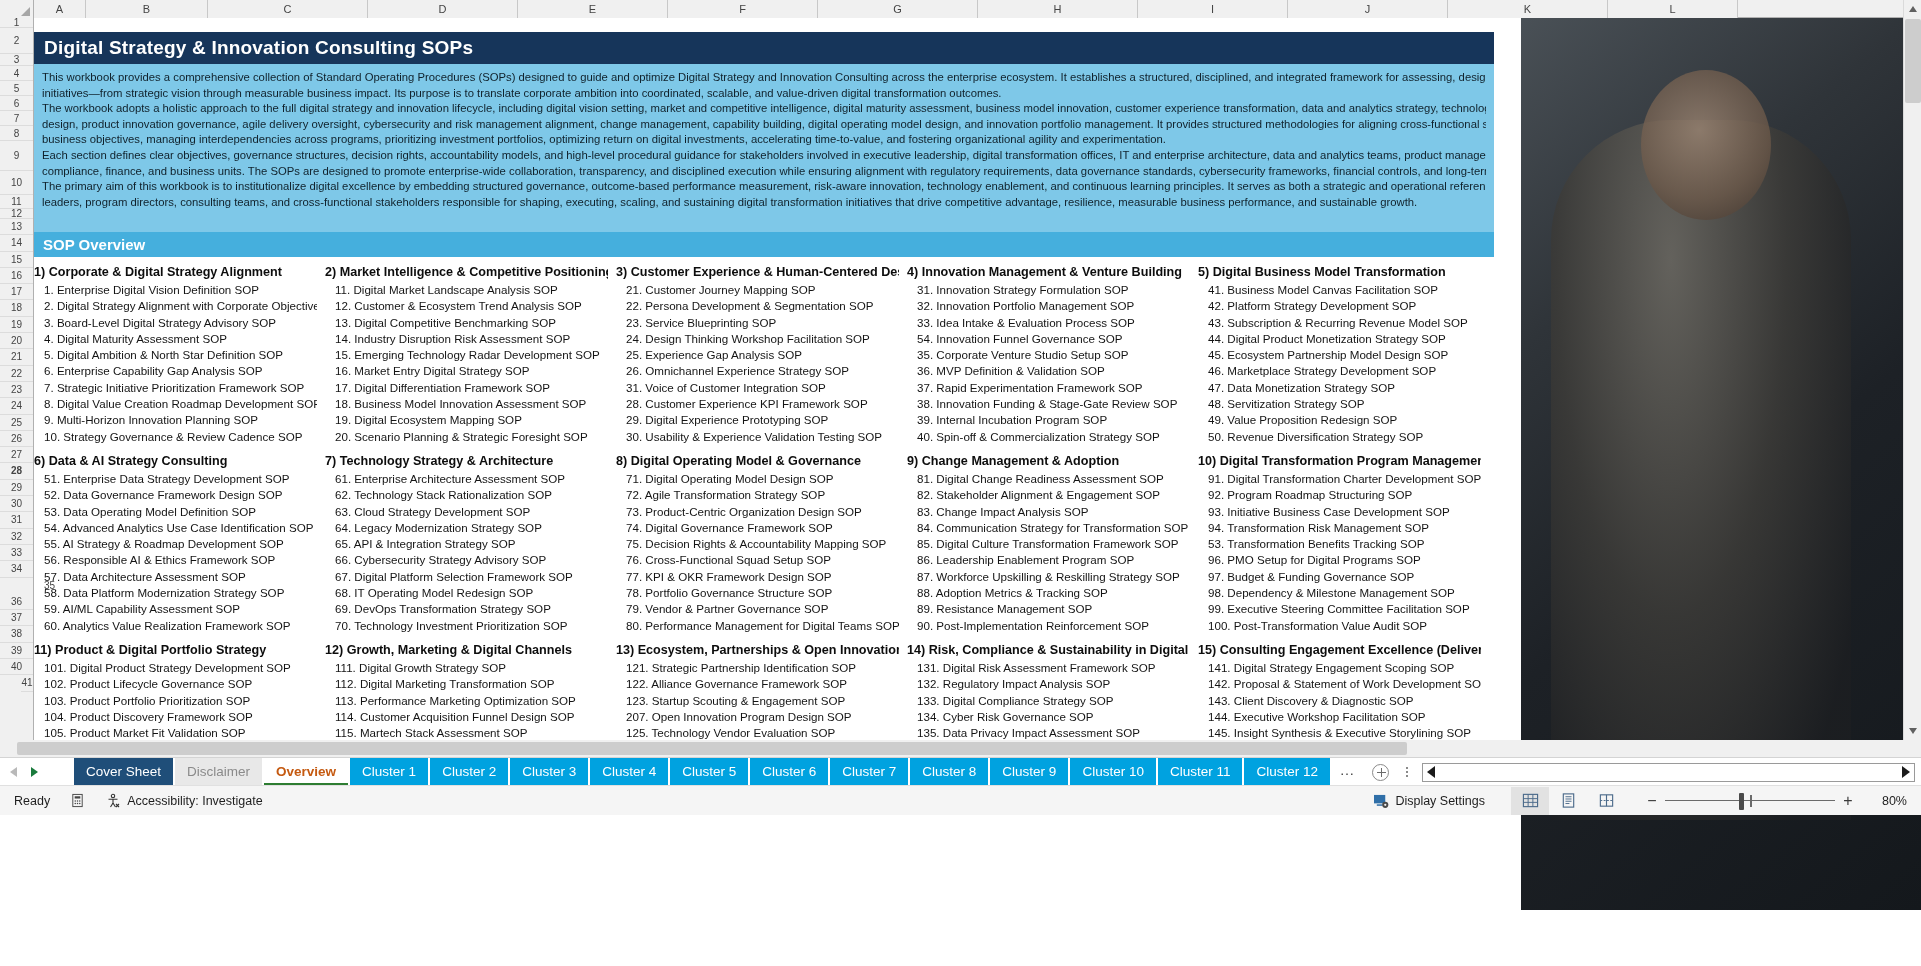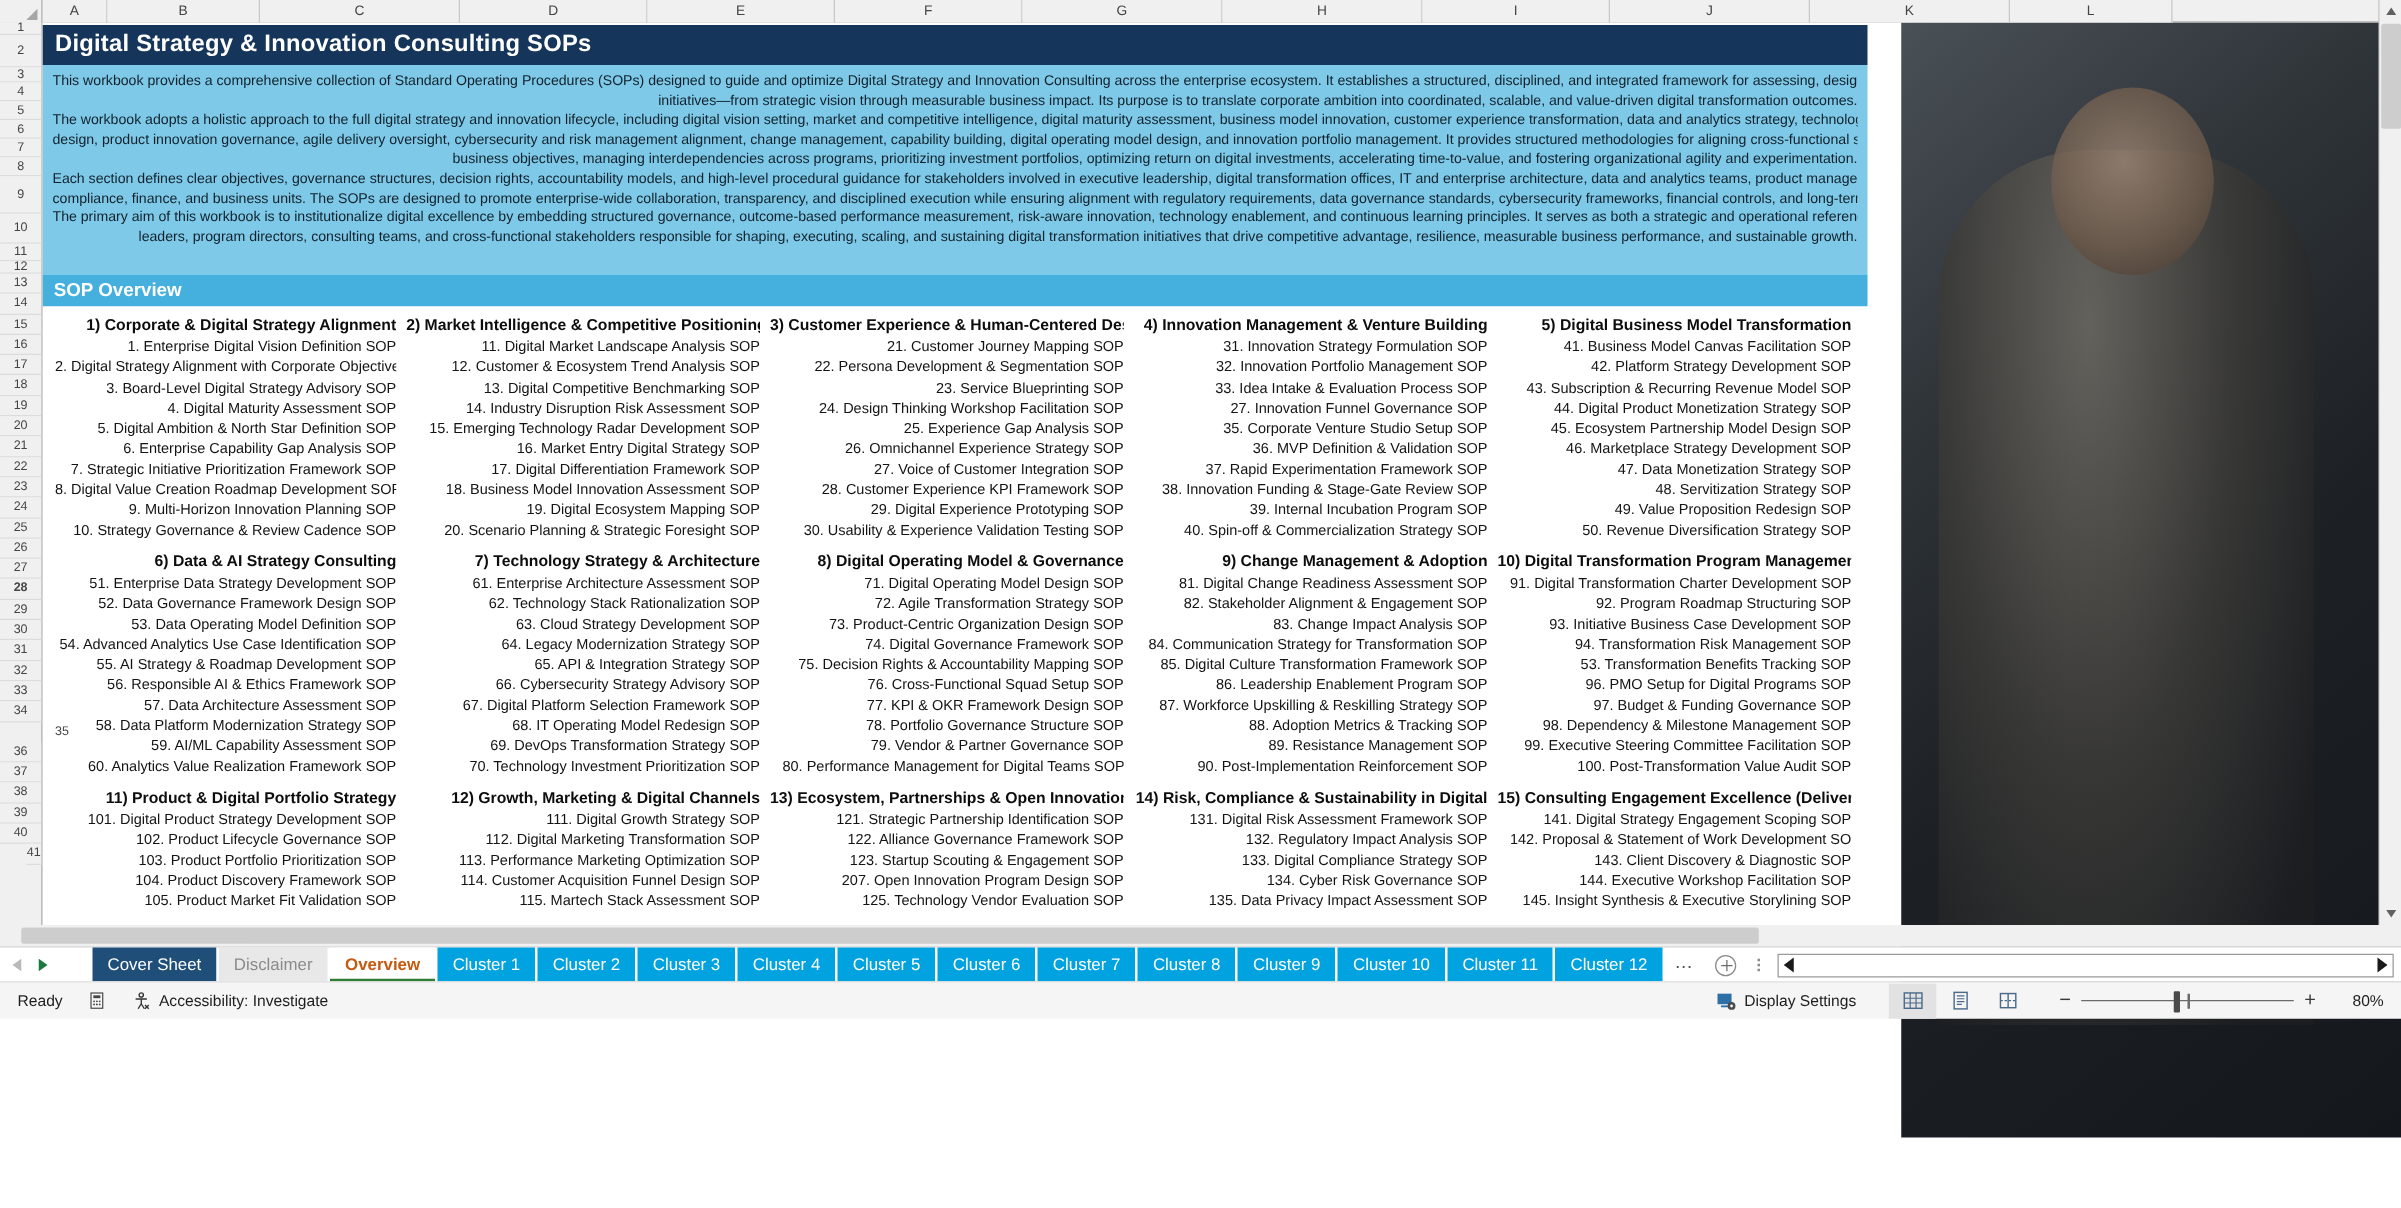--- a/index.html
+++ b/index.html
@@ -60,22 +60,22 @@
     background: #f0f0f0; border-right: 1px solid #b0b0b0;
   }
   .rh {
     height: 16px; line-height: 16px; text-align: center;
     font-size: 10px; color: #444;
     border-bottom: 1px solid #dcdcdc; background: #f0f0f0;
   }
 
   
   .grid {
-    position: absolute; top: 16px; left: 34px;
-    width: 1869px; height: 722px; overflow: hidden; text-align: right;
+    position: absolute; top: 28px; left: 34px;
+    width: 1869px; height: 722px; overflow: hidden;
   }
   .gridlines {
     position: absolute; inset: 0;
     background-image:
       repeating-linear-gradient(to right, transparent 0 120px, #e3e3e3 120px 121px);
     opacity: .0;
   }
 
   
   .title-banner {
@@ -366,33 +366,33 @@
             </div>
             <div class="sop-col">
               <div class="sop-head">3) Customer Experience &amp; Human-Centered Design</div>
               <ul class="sop-list">
                 <li>21. Customer Journey Mapping SOP</li>
                 <li>22. Persona Development &amp; Segmentation SOP</li>
                 <li>23. Service Blueprinting SOP</li>
                 <li>24. Design Thinking Workshop Facilitation SOP</li>
                 <li>25. Experience Gap Analysis SOP</li>
                 <li>26. Omnichannel Experience Strategy SOP</li>
-                <li>27. Voice of Customer Integration SOP</li>
+                <li>31. Voice of Customer Integration SOP</li>
                 <li>28. Customer Experience KPI Framework SOP</li>
                 <li>29. Digital Experience Prototyping SOP</li>
                 <li>30. Usability &amp; Experience Validation Testing SOP</li>
               </ul>
             </div>
             <div class="sop-col">
               <div class="sop-head">4) Innovation Management &amp; Venture Building</div>
               <ul class="sop-list">
                 <li>31. Innovation Strategy Formulation SOP</li>
                 <li>32. Innovation Portfolio Management SOP</li>
                 <li>33. Idea Intake &amp; Evaluation Process SOP</li>
-                <li>27. Innovation Funnel Governance SOP</li>
+                <li>54. Innovation Funnel Governance SOP</li>
                 <li>35. Corporate Venture Studio Setup SOP</li>
                 <li>36. MVP Definition &amp; Validation SOP</li>
                 <li>37. Rapid Experimentation Framework SOP</li>
                 <li>38. Innovation Funding &amp; Stage-Gate Review SOP</li>
                 <li>39. Internal Incubation Program SOP</li>
                 <li>40. Spin-off &amp; Commercialization Strategy SOP</li>
               </ul>
             </div>
             <div class="sop-col">
               <div class="sop-head">5) Digital Business Model Transformation</div>

